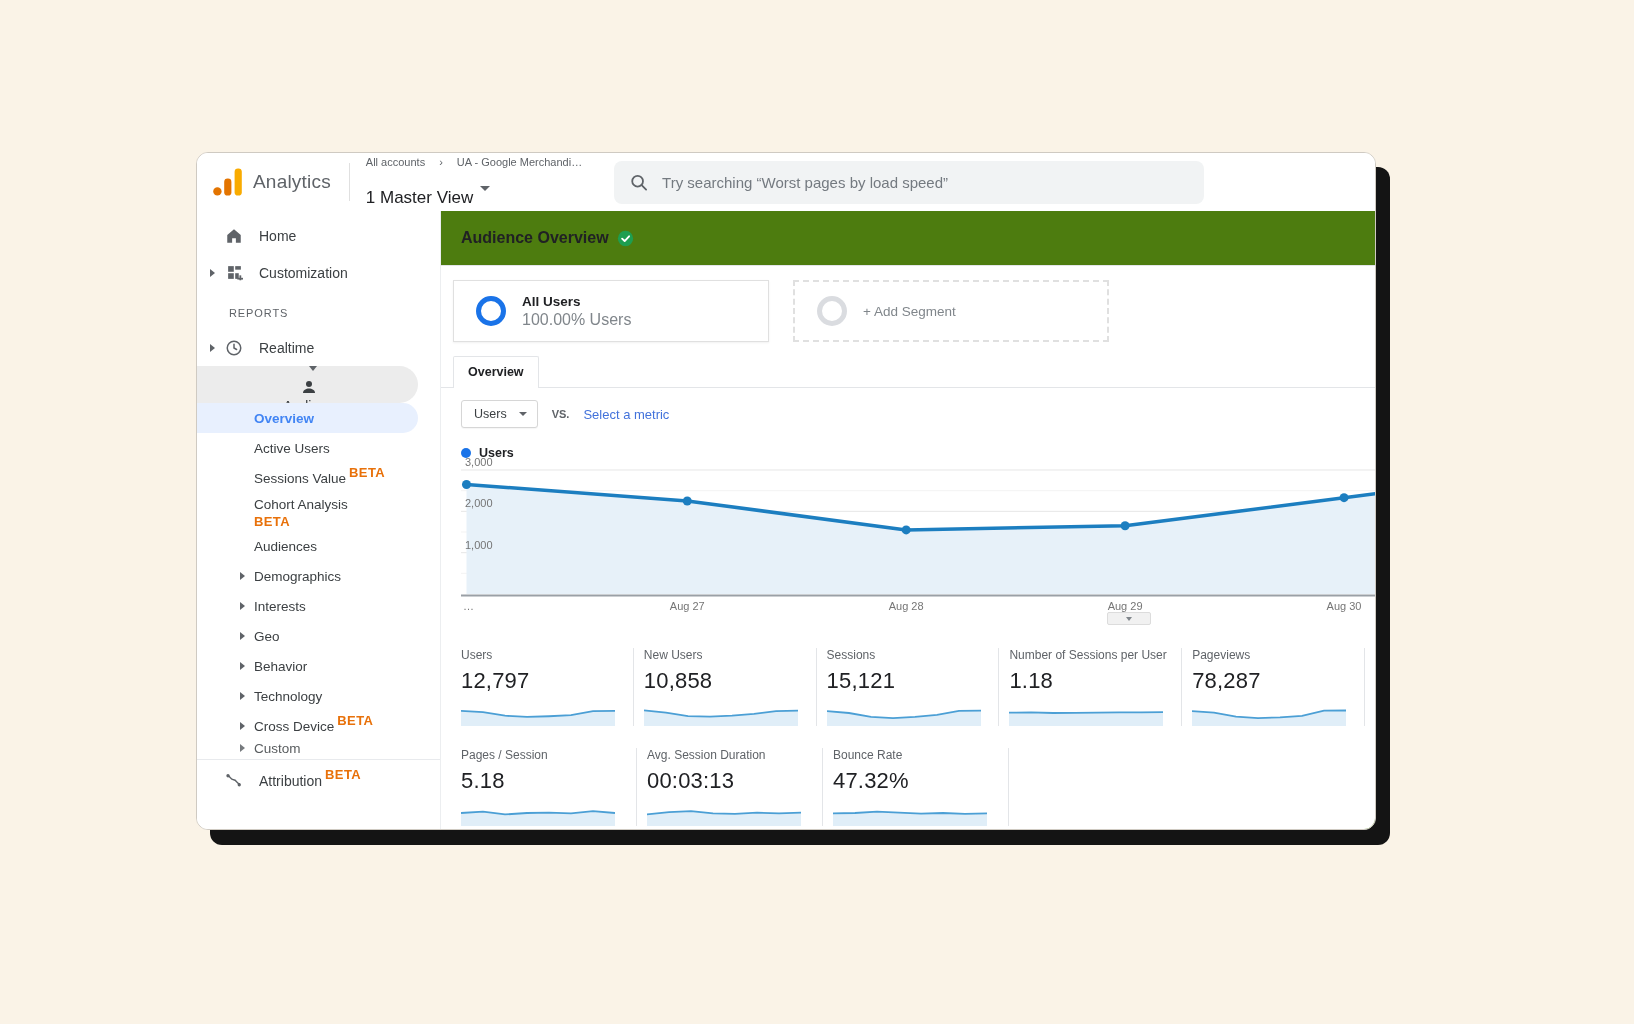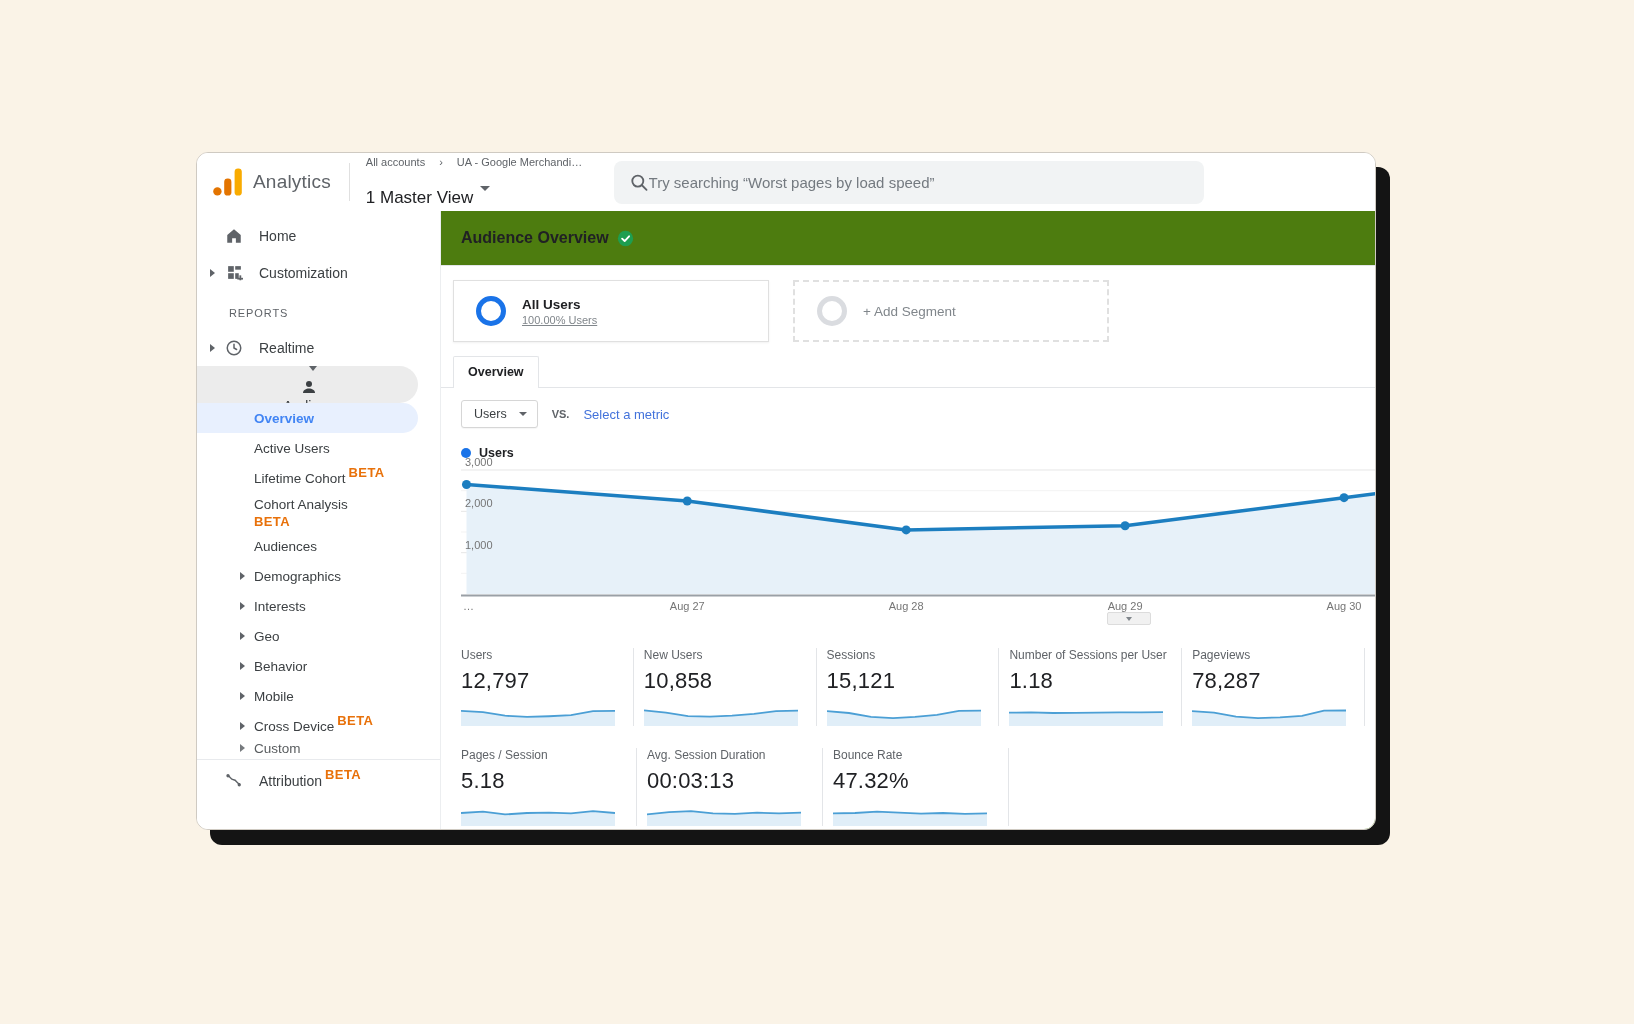--- a/index.html
+++ b/index.html
@@ -21,21 +21,21 @@
   .hdr { height:58px; display:flex; align-items:center; flex:0 0 58px; background:#fff; }
   .logo { width:30px; height:28px; margin-left:16px; flex:0 0 auto; }
   .brand { font-size:19px; color:#5f6368; margin-left:10px; letter-spacing:.2px; }
   .hdr-sep { width:1px; height:38px; background:#e0e0e0; margin:0 16px 0 18px; }
   .crumbs { display:flex; flex-direction:column; justify-content:center; }
   .crumb-top { font-size:11px; color:#5f6368; display:flex; align-items:center; gap:14px; cursor:pointer; }
   .view-row { display:flex; align-items:center; gap:7px; cursor:pointer; }
   .view-name { font-size:17px; color:#202124;margin-top:20px; }
   .caret-down { width:0; height:0; border-left:5px solid transparent; border-right:5px solid transparent; border-top:5px solid #5f6368; }
   .caret-down.sm { border-left-width:4px; border-right-width:4px; border-top-width:4px; }
-  .search { margin-left:32px; width:590px; height:43px; background:#f1f3f4; border-radius:8px; display:flex; align-items:center; padding:0 16px; }
+  .search { margin-left:32px; width:590px; height:43px; background:#f1f3f4; border-radius:8px; display:flex; align-items:center; padding:0 16px; gap:14px; }
   .search input { border:none; outline:none; background:transparent; font-size:15px; color:#5f6368; width:100%; font-family:"Liberation Sans",sans-serif; }
   .search input::placeholder { color:#747a80; opacity:1; }
   
   .win-body { flex:1; display:flex; min-height:0; }
   .sidebar { width:244px; flex:0 0 244px; background:#fff; border-right:1px solid #eceef0; padding-top:6px; position:relative; overflow:hidden; }
   .nav-item { height:37px; display:flex; align-items:center; padding-left:10px; cursor:pointer; color:#3c4043; font-size:14px; position:relative; }
   .nav-item .exp { width:10px; flex:0 0 10px; display:flex; justify-content:center; }
   .tri-r { width:0; height:0; border-top:4px solid transparent; border-bottom:4px solid transparent; border-left:5px solid #5f6368; }
   .tri-d { width:0; height:0; border-left:4px solid transparent; border-right:4px solid transparent; border-top:5px solid #5f6368; }
   .nav-ic { width:22px; flex:0 0 22px; margin:0 14px 0 6px; display:flex; align-items:center; justify-content:center; }
@@ -54,21 +54,21 @@
   .main { flex:1; background:#4d7c0f; display:flex; flex-direction:column; min-width:0; }
   .titlebar { height:54px; flex:0 0 54px; display:flex; align-items:center; padding-left:20px; gap:8px; }
   .page-title { font-size:16px; font-weight:bold; color:#202124; }
   .check-badge { width:17px; height:17px; }
   .panel { flex:1; background:#fff; border-top:1px solid #e3e5e8; padding:14px 0 0 0; position:relative; }
   .segments { display:flex; gap:24px; padding-left:12px; }
   .seg-card { width:316px; height:62px; border:1px solid #e0e0e0; border-radius:0; background:#fff; box-shadow:0 1px 2px rgba(0,0,0,.06); display:flex; align-items:center; padding-left:22px; gap:16px; cursor:pointer; }
   .seg-ring { width:30px; height:30px; border-radius:50%; border:5px solid #1a73e8; }
   .seg-ring.gray { border-color:#dadce0; }
   .seg-name { font-size:13.5px; font-weight:bold; color:#202124; }
-  .seg-detail { font-size:11px; color:#80868b; margin-top:2px;text-decoration:underline; }
+  .seg-detail { font-size:16px; color:#80868b; margin-top:2px; }
   .seg-card.dashed { border:2px dashed #e0e0e0; box-shadow:none; background:transparent; color:#80868b; }
   .seg-add-label { font-size:13.5px; color:#80868b; }
   .tabrow { margin-top:14px; border-bottom:1px solid #e3e5e8; padding-left:12px; display:flex; }
   .tab { background:#fff; border:1px solid #e3e5e8; border-bottom:none; border-radius:2px 2px 0 0; padding:8px 14px 9px; font-size:12.5px; font-weight:bold; color:#202124; margin-bottom:-1px; cursor:pointer; }
   .controls { display:flex; align-items:center; gap:14px; margin:12px 0 0 20px; }
   .metric-select { height:28px; border:1px solid #d6d6d6; border-radius:3px; background:#fff; display:flex; align-items:center; gap:12px; padding:0 10px 0 12px; font-size:12.5px; color:#3c4043; cursor:pointer; box-shadow:0 1px 1px rgba(0,0,0,.04); }
   .vs { font-size:11px; font-weight:bold; color:#5f6368; }
   .select-metric { font-size:13px; color:#4272db; cursor:pointer; }
   .legend { display:flex; align-items:center; gap:8px; margin:18px 0 0 20px; }
   .legend-dot { width:10px; height:10px; border-radius:50%; background:#1a73e8; }
@@ -180,21 +180,21 @@
         <span class="nav-label">Audience</span>
       </div>
 
       <div class="sub-item selected">
         <span class="nav-label">Overview</span>
       </div>
       <div class="sub-item">
         <span class="nav-label">Active Users</span>
       </div>
       <div class="sub-item">
-        <span class="nav-label">Lifetime Cohort</span>
+        <span class="nav-label">Sessions Value</span>
         <span class="beta">BETA</span>
       </div>
       <div class="sub-item two-line">
         <span class="nav-label">Cohort Analysis</span>
         <span class="beta below">BETA</span>
       </div>
       <div class="sub-item">
         <span class="nav-label">Audiences</span>
       </div>
       <div class="sub-item">
@@ -218,21 +218,21 @@
       <div class="sub-item">
         <span class="exp">
             <span class="tri-r"></span>
           </span>
         <span class="nav-label">Behavior</span>
       </div>
       <div class="sub-item">
         <span class="exp">
             <span class="tri-r"></span>
           </span>
-        <span class="nav-label">Mobile</span>
+        <span class="nav-label">Technology</span>
       </div>
       <div class="sub-item">
         <span class="exp">
             <span class="tri-r"></span>
           </span>
         <span class="nav-label">Cross Device</span>
         <span class="beta">BETA</span>
       </div>
       <div class="sub-item clipped">
         <span class="exp">

